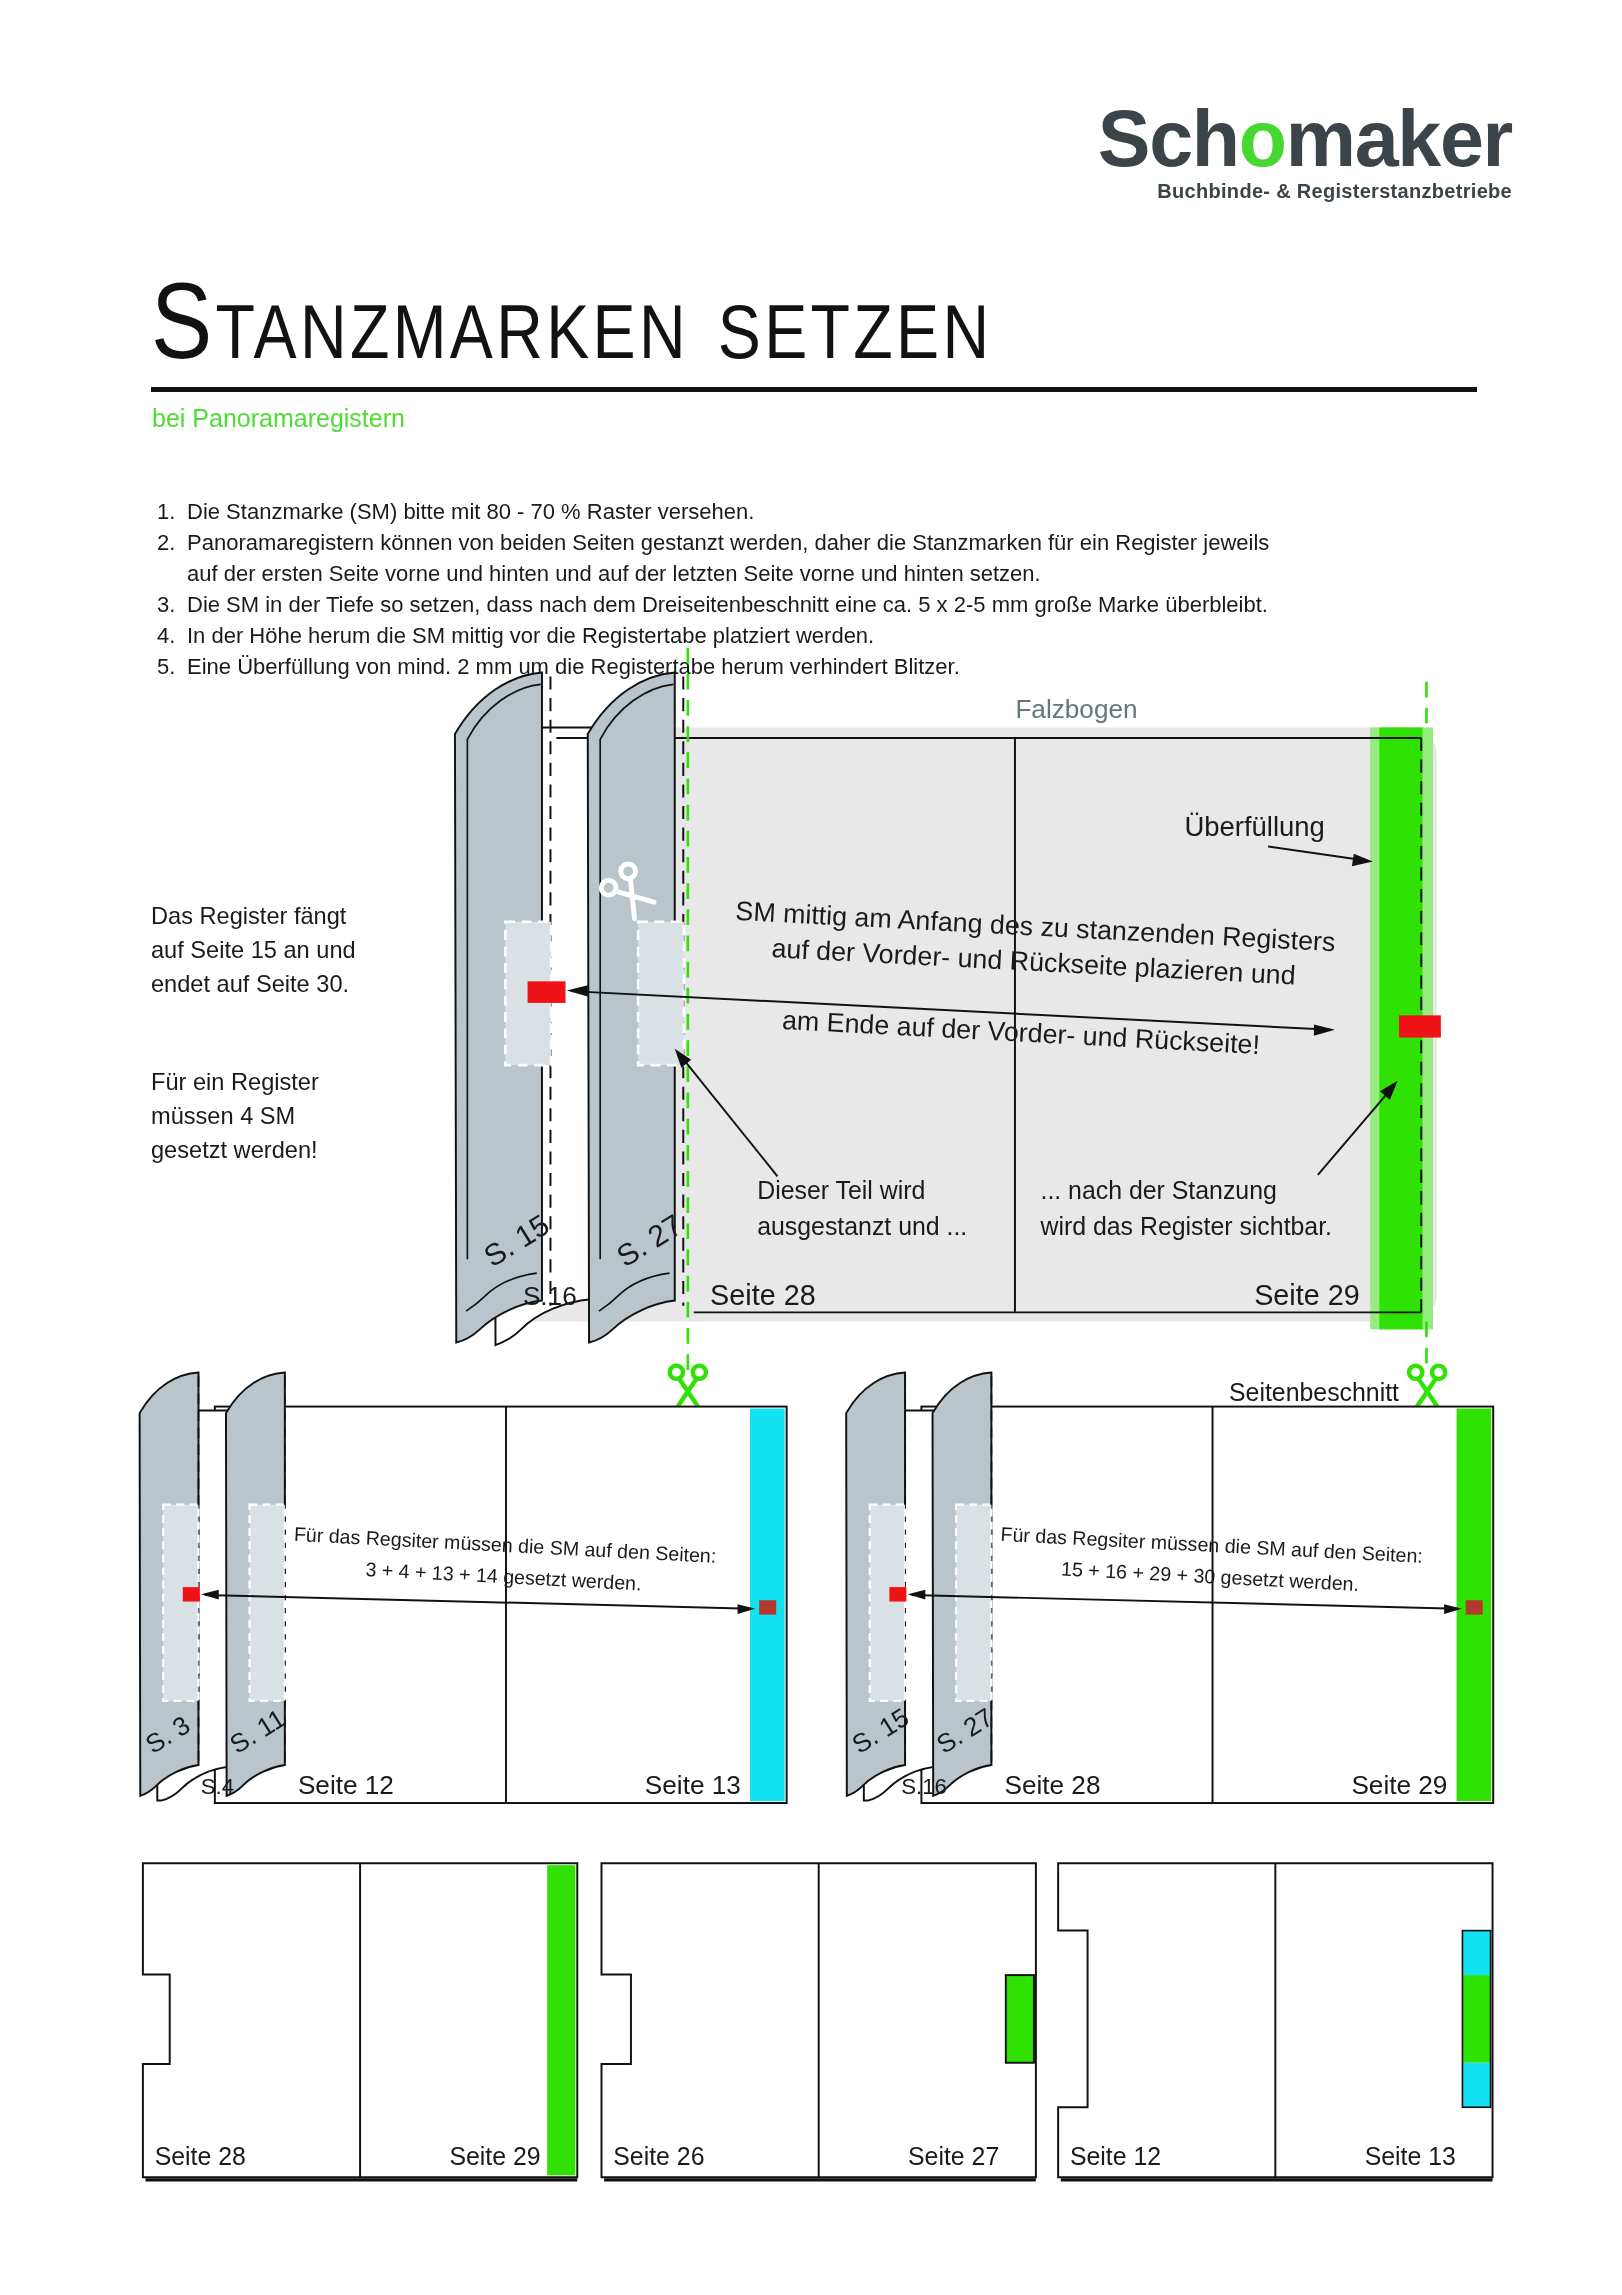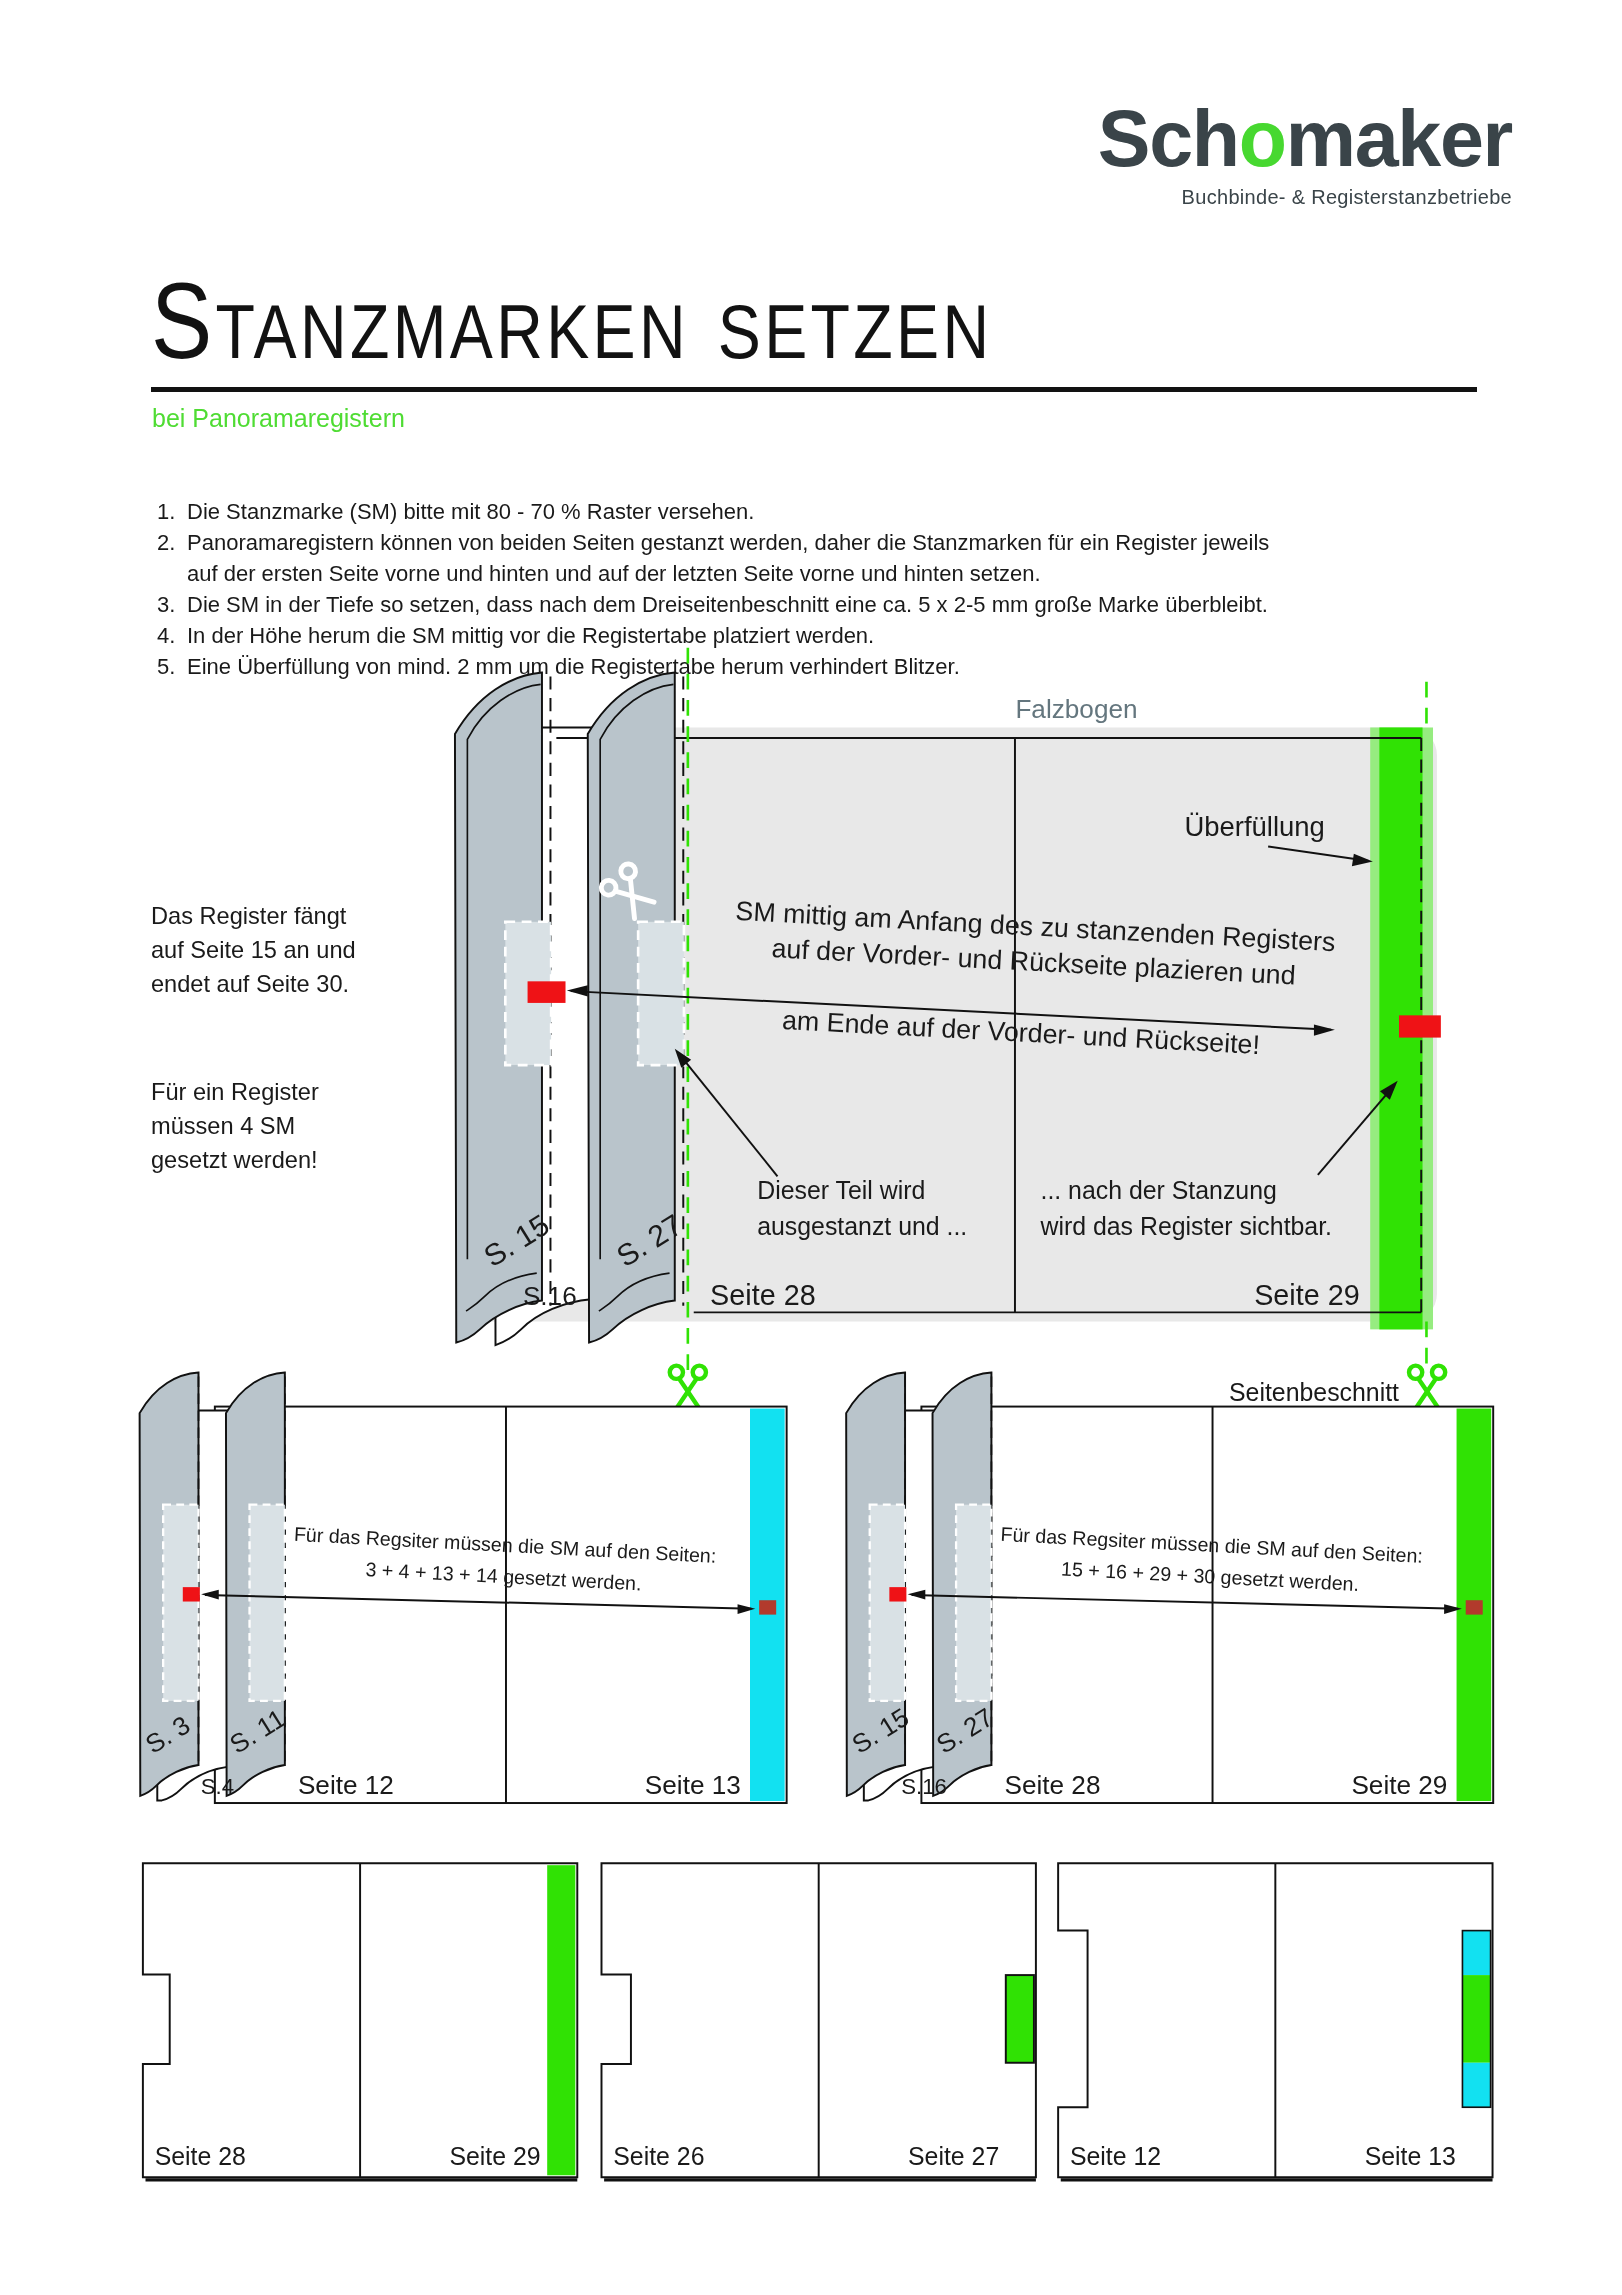--- a/index.html
+++ b/index.html
@@ -4,36 +4,36 @@
 <style>
   html,body{margin:0;padding:0;background:#888;}
   .page{
     position:relative;width:1623px;height:2295px;background:#ffffff;
     font-family:"Liberation Sans",sans-serif;color:#1a1a1a;overflow:hidden;padding-left:28px;
   }
   
   .logo-block{position:absolute;top:99px;right:139px;text-align:right;}
   .logo{font-size:79px;font-weight:700;letter-spacing:-1.3px;color:#3a4449;line-height:1;}
   .logo .green-o{color:#47d830;}
-  .logo-tagline{font-size:20px;font-weight:400;color:#3a4449;margin-top:8px;letter-spacing:0.3px;}
+  .logo-tagline{font-size:20px;font-weight:700;color:#3a4449;margin-top:2px;letter-spacing:0.3px;}
   .title-block{position:absolute;left:151px;top:267px;}
   .page-title{
     font-size:108px;line-height:1;font-variant:small-caps;letter-spacing:3.9px;
     transform:scaleX(.85);transform-origin:left center;white-space:nowrap;color:#121212;
   }
   .title-rule{position:absolute;left:151px;top:387px;width:1326px;height:4.6px;background:#121212;}
   .page-subtitle{position:absolute;left:152px;top:404px;font-size:25px;color:#4fdc33;}
   
   .intro{position:absolute;left:157px;top:496px;width:1283px;font-size:22px;line-height:31px;}
   .intro .row{display:flex;}
   .intro .num{width:30px;flex:0 0 30px;}
   .intro .txt{white-space:pre-line;}
   
   .side-note{position:absolute;left:151px;top:865px;font-size:23.6px;line-height:34px;white-space:pre-line;}
-  .side-note .para2{margin-top:40px;}
+  .side-note .para2{margin-top:30px;}
   
   svg.diagrams{position:absolute;left:0;top:0;}
   svg text{font-family:"Liberation Sans",sans-serif;fill:#1a1a1a;}
   .fill-sheet{fill:#e8e8e8;}
   .fill-tab{fill:#b9c4cb;stroke:#111;stroke-width:3;}
   .fill-white{fill:#ffffff;stroke:#111;stroke-width:3;}
   .ln{stroke:#111;stroke-width:3;fill:none;}
   .ln-thin{stroke:#111;stroke-width:2.5;fill:none;}
   .ln-heavy{stroke:#111;stroke-width:5;fill:none;}
   .dash-b{stroke:#111;stroke-width:3;fill:none;stroke-dasharray:20 13;}

